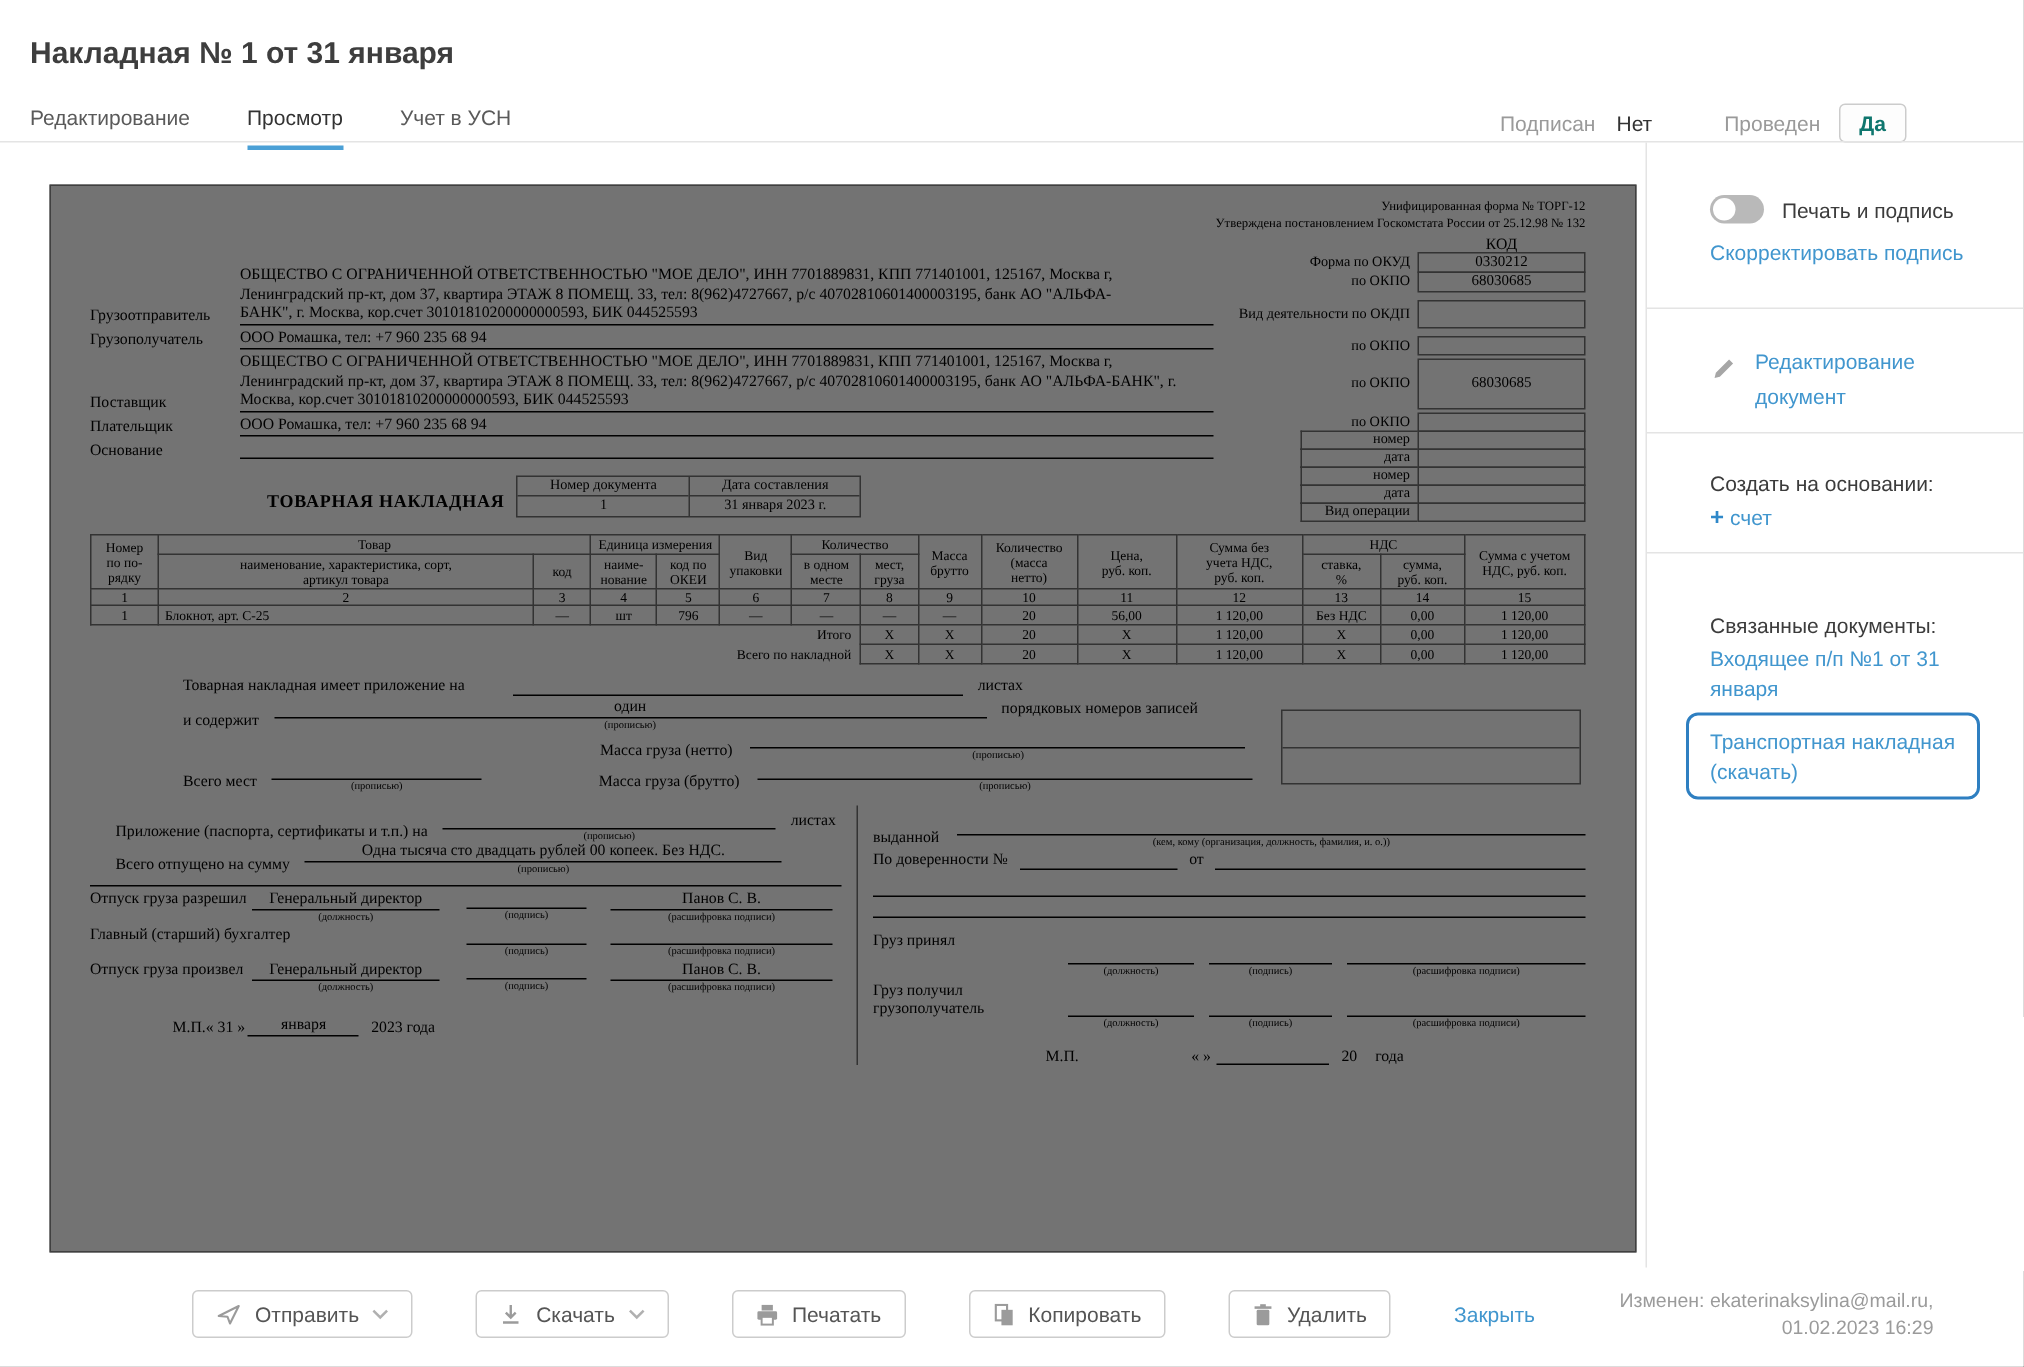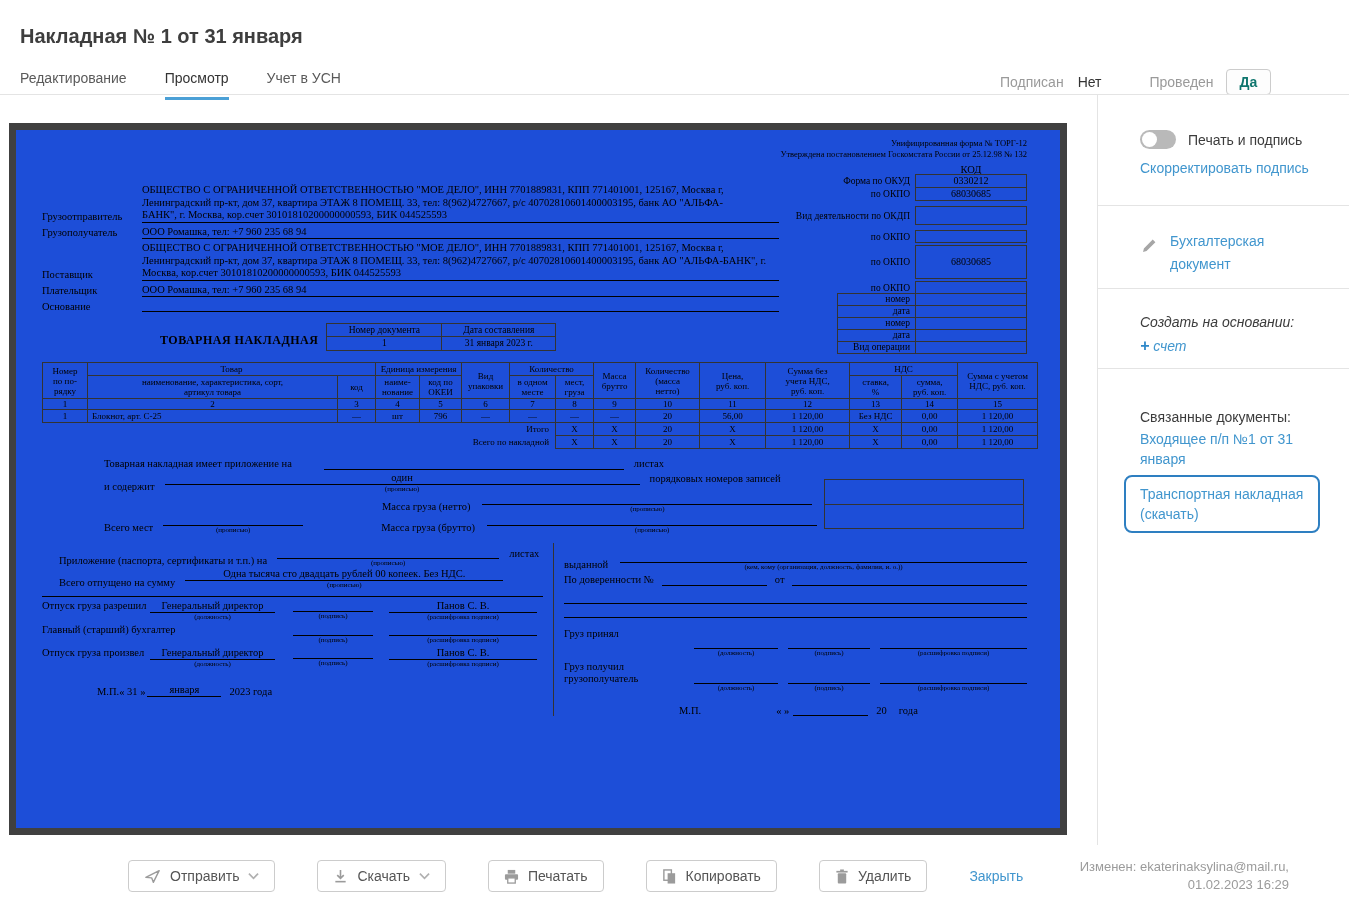--- a/index.html
+++ b/index.html
@@ -11,27 +11,27 @@
   .tab { padding-bottom:11px; cursor:pointer; border-bottom:3px solid transparent; }
   .tab.active { color:#333; border-bottom-color:#4ba0d6; }
   .header-divider { position:absolute; top:94px; left:0; width:1349px; border-bottom:1px solid #e4e4e4; }
   .status-group { position:absolute; left:1000px; top:69px; display:flex; align-items:center; font-size:14px; }
   .status-label { color:#9a9a9a; }
   .status-value { color:#333; margin-left:14px; }
   .gap48 { width:48px; }
   .btn-da { margin-left:12px; border:1px solid #ccc; border-radius:4px; background:#fdfdfd; padding:4px 13px; font-size:14px; font-weight:bold; color:#0f766e; cursor:pointer; }
 
   
-  .doc-panel { position:absolute; left:9px; top:123px; width:1058px; height:712px; background:#1d4ed8; border:7px solid #404040; overflow:hidden; }
+  .doc-panel { position:absolute; left:33px; top:123px; width:1058px; height:712px; background:#737373; border:1px solid #404040; overflow:hidden; }
   .sidebar { position:absolute; left:1097px; top:95px; width:252px; height:750px; border-left:1px solid #e4e4e4; font-size:14px; color:#3c3c3c; }
   .sb-sec { border-bottom:1px solid #e4e4e4; padding-left:42px; padding-right:14px; }
   .sb-s1 { padding-top:35px; height:111px; }
   .sb-s2 { padding-top:24px; height:83px; }
   .sb-s3 { padding-top:21px; height:90px; }
-  .sb-s4 { padding-top:22px; height:80px;font-style:italic; }
+  .sb-s4 { padding-top:22px; height:80px; }
   .sb-s5 { padding-top:37px; border-bottom:none; }
   .toggle-row { display:flex; align-items:center; gap:12px; }
   .toggle { width:36px; height:19px; border-radius:10px; background:#b9b9b9; position:relative; cursor:pointer; flex:none; }
   .toggle .knob { position:absolute; left:2px; top:2px; width:15px; height:15px; border-radius:50%; background:#fff; }
   a.blue, .blue { color:#4196ce; text-decoration:none; cursor:pointer; }
   .sb-link { display:block; margin-top:9px; line-height:20px; }
   .edit-row { display:flex; gap:11px; align-items:flex-start; }
   .edit-row svg { margin-top:6px; flex:none; }
   .edit-link { width:120px; line-height:23px; }
   .sb-line { line-height:23px; }
@@ -534,21 +534,21 @@
     </div>
     <a class="blue sb-link">Скорректировать подпись</a>
   </div>
   <div class="sb-sec sb-s2">
     <div class="edit-row">
       <span class="icon">
         <svg width="19" height="19" viewBox="0 0 20 20">
             <path d="M3.2 16.8l0.9-3.7 9.3-9.3 2.8 2.8-9.3 9.3-3.7 0.9z" fill="#a6a6a6"></path>
           </svg>
       </span>
-      <a class="blue edit-link">Бухгалтерская документ</a>
+      <a class="blue edit-link">Редактирование документ</a>
     </div>
   </div>
   <div class="sb-sec sb-s4">
     <div class="sb-line">Создать на основании:</div>
     <div class="sb-line">
       <span class="plus">+</span><a class="blue">счет</a>
     </div>
   </div>
   <div class="sb-sec sb-s5">
     <div class="sb-line">Связанные документы:</div>

